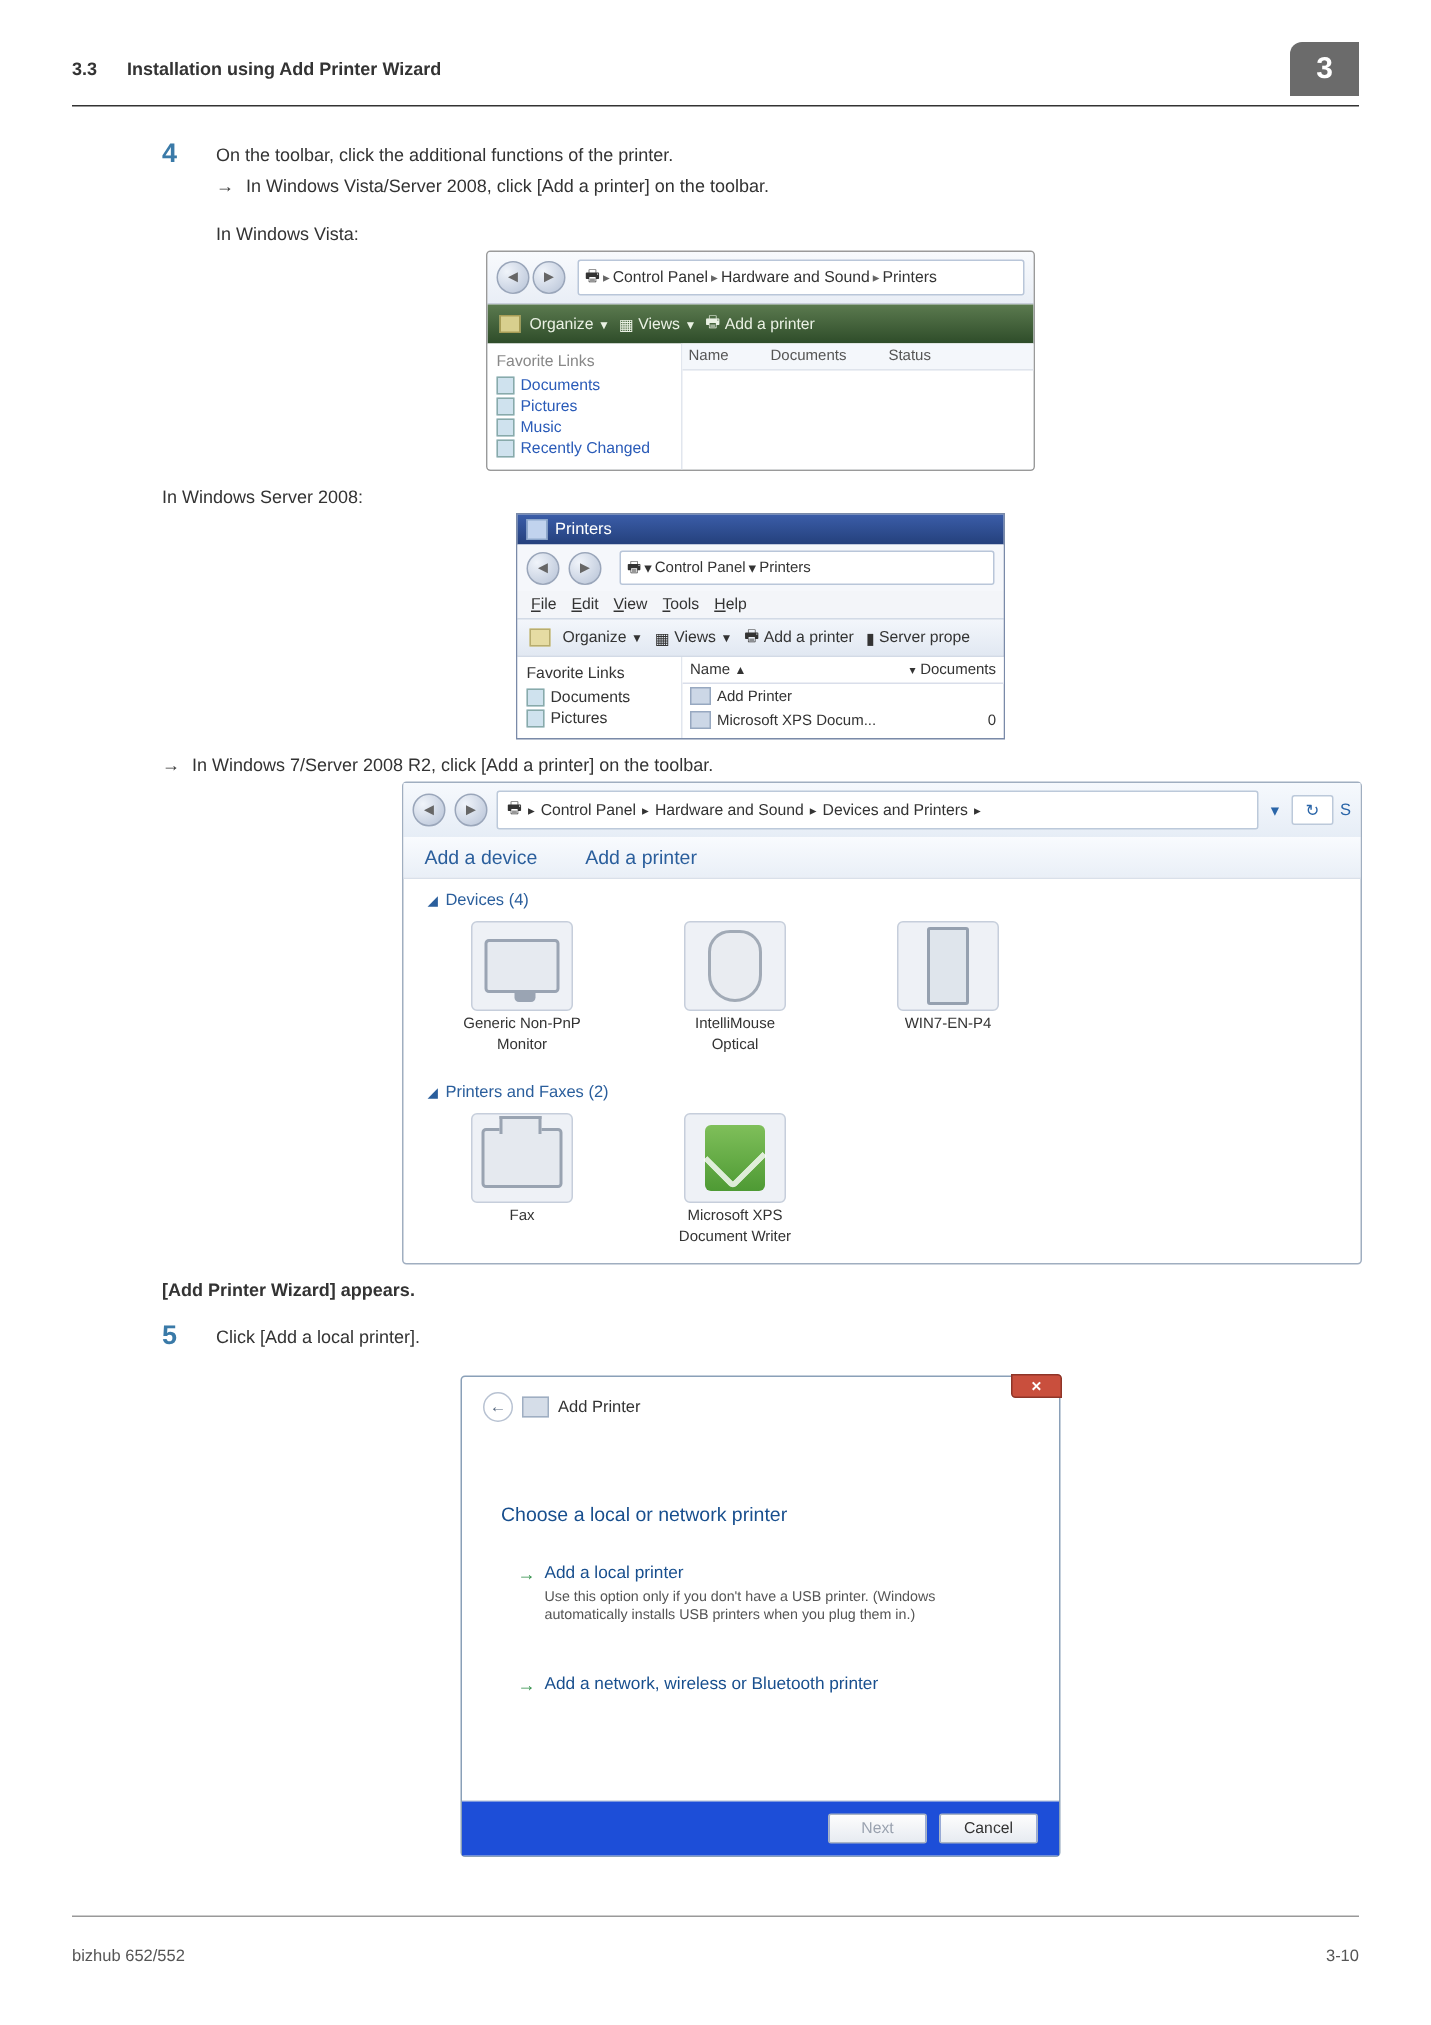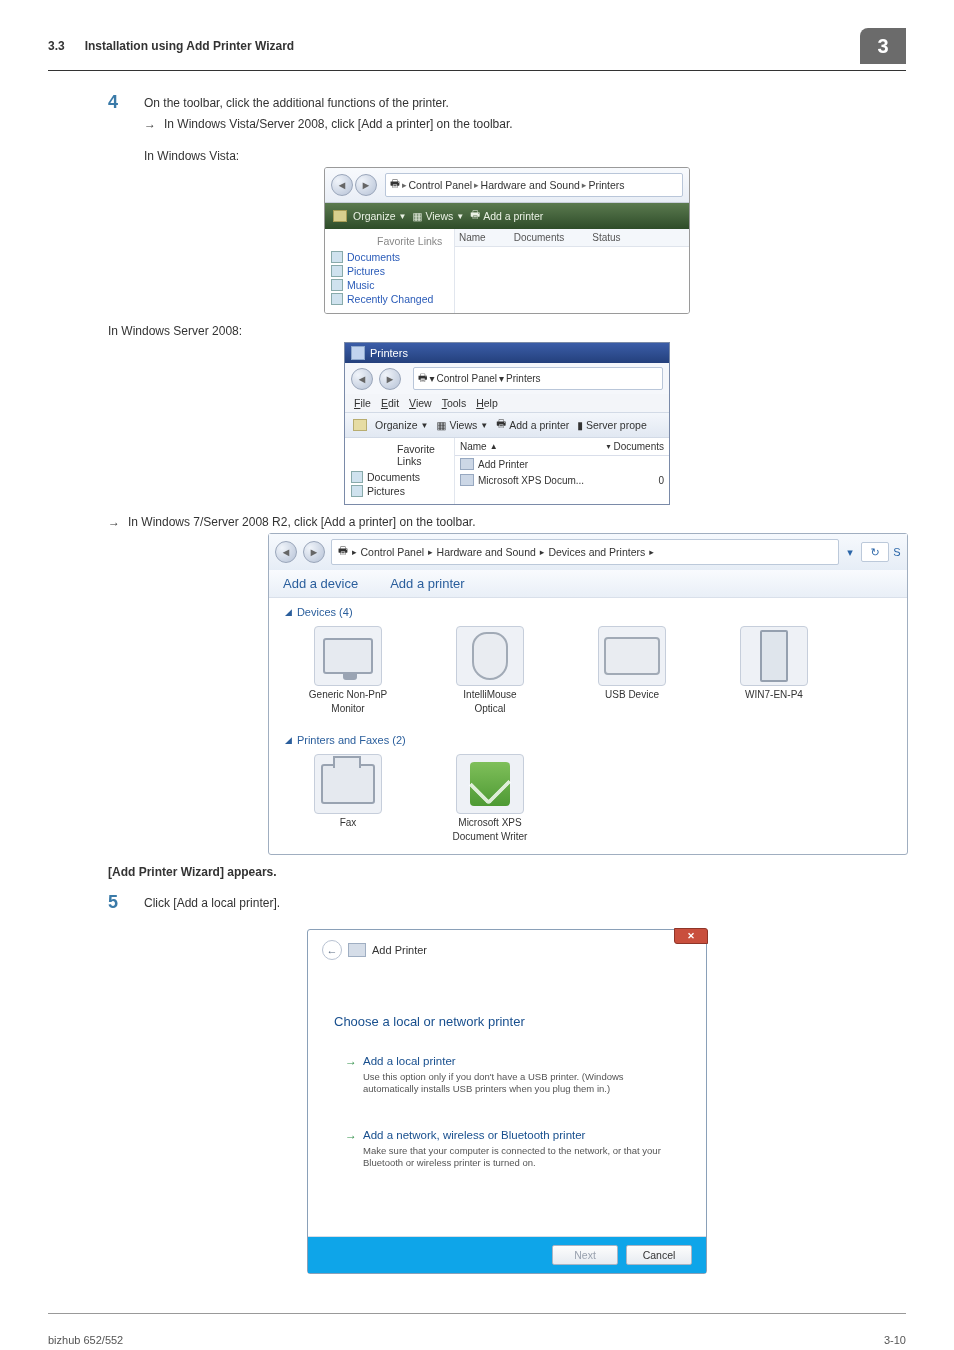--- a/index.html
+++ b/index.html
@@ -46,21 +46,21 @@
   }
   .vista-addr { display: flex; align-items: center; padding: 5px 6px; background: linear-gradient(#f8fafd,#e9eef6); border-bottom: 1px solid #c8ceda; }
   .nav-circle { width: 22px; height: 22px; border-radius: 50%; background: radial-gradient(circle at 30% 30%, #f0f4fa, #b6c2d6); border: 1px solid #9aa6ba; margin-right: 2px; display:flex; align-items:center; justify-content:center; font-size:11px; color:#666; }
   .crumb-box { flex:1; margin-left:6px; background:#fff; border:1px solid #b9c6d9; border-radius:2px; padding:2px 4px; display:flex; align-items:center; gap:2px; color:#333; }
   .crumb-box .sep { color:#666; font-size:9px; }
   .vista-toolbar { display:flex; align-items:center; gap:6px; padding:4px 8px; background: linear-gradient(#5b7a4f,#2e4c29); color:#eaf1e4; }
   .tb-item { display:flex; align-items:center; gap:3px; font-size:10.5px; }
   .tb-caret { font-size:8px; }
   .vista-body { display:flex; background:#fff; }
   .vista-left { width:130px; padding:6px 6px; border-right:1px solid #e1e6ee; }
-  .fav-hd { color:#888; font-size:10.5px; margin-bottom:4px;margin-left:46px; }
+  .fav-hd { color:#888; font-size:10.5px; margin-bottom:4px; }
   .fav-link { display:flex; align-items:center; gap:4px; color:#2a5bb8; font-size:10.5px; margin:2px 0; }
   .ico-sq { width:12px; height:12px; border:1px solid #8aa; background:#cfe2ee; display:inline-block; }
   .vista-right { flex:1; }
   .col-hdrs { display:flex; background:#f4f7fb; border-bottom:1px solid #dfe4ec; padding:3px 4px; gap:28px; color:#555; font-size:10px; }
   .vista-right-body { height:50px; }
 
   
   .s08-wnd { width: 326px; border:1px solid #7a8aa8; background:#eef2f8; font-size:10.5px; }
   .s08-title { background: linear-gradient(#3b5da8,#24407c); color:#fff; padding:3px 6px; display:flex; align-items:center; gap:5px; font-weight:normal; font-size:11px;}
   .s08-icon { width:14px; height:14px; background:#c1d3ee; border:1px solid #8ea8cc; }
@@ -102,21 +102,21 @@
   .wiz-close { position:absolute; top:-2px; right:-2px; width:34px; height:16px; background:#c94f3d; border:1px solid #8f3528; border-radius:0 3px 0 3px; color:#fff; display:flex; align-items:center; justify-content:center; font-size:9px; font-weight:bold; }
   .wiz-hdr { display:flex; align-items:center; gap:6px; padding:10px 14px 6px 14px; color:#333; font-size:11px; }
   .wiz-back { width:20px; height:20px; border-radius:50%; border:1px solid #b8c2d2; display:flex; align-items:center; justify-content:center; color:#5a6b82; font-size:11px; }
   .pr-ico { width:18px; height:14px; background:#d5dde8; border:1px solid #9faec2; }
   .wiz-body { padding: 8px 26px 16px 26px; margin-top: 40px; }
   .wiz-title { color:#184f8e; font-size:13px; margin-bottom:16px; }
   .wiz-option { border:1px solid transparent; padding:8px 10px; margin-bottom:14px; }
   .wiz-opt-hd { display:flex; align-items:center; gap:6px; color:#184f8e; font-size:11.5px; margin-bottom:3px; }
   .wiz-opt-hd .arrow-g { color:#2e8f47; font-size:12px; }
   .wiz-opt-desc { color:#555; font-size:9.5px; line-height:1.3; padding-left:18px; }
-  .wiz-foot { display:flex; justify-content:flex-end; gap:8px; padding:8px 14px; border-top:1px solid #d7dde6; background:#0ea5e9; }
+  .wiz-foot { display:flex; justify-content:flex-end; gap:8px; padding:8px 14px; border-top:1px solid #d7dde6; background:#1d4ed8; }
   .wiz-btn { min-width:66px; padding:3px 10px; border:1px solid #a9b4c4; background:linear-gradient(#fdfdfd,#e7ebf1); border-radius:2px; font-size:10.5px; text-align:center; color:#333; }
   .wiz-btn.disabled { color:#9aa2af; }
 
   .footer { position: absolute; bottom: 18px; left: 48px; right: 48px; display:flex; justify-content:space-between; border-top:1px solid #999; padding-top:20px; font-size:11px; color:#555; }
   .page-space { height:60px; }
 </style>
 </head>
 <body>
 
 <div class="header-row">
@@ -330,26 +330,20 @@
         </div>
         <div class="dev-card">
           <div class="dev-box">
               <div class="mouse-shape"></div>
             </div>
           <span>IntelliMouse</span>
             <span>Optical</span>
         </div>
         <div class="dev-card">
           <div class="dev-box">
-              <div class="tablet-shape"></div>
-            </div>
-          <span>USB Device</span>
-        </div>
-        <div class="dev-card">
-          <div class="dev-box">
               <div class="tower-shape"></div>
             </div>
           <span>WIN7-EN-P4</span>
         </div>
       </div>
       <div class="w7-section">
           <span style="font-size:9px;">◢</span>
           <span>Printers and Faxes (2)</span>
         </div>
       <div class="w7-grid">
@@ -392,21 +386,20 @@
               <span class="arrow-g">→</span>
               <span>Add a local printer</span>
             </div>
           <div class="wiz-opt-desc">Use this option only if you don't have a USB printer. (Windows automatically installs USB printers when you plug them in.)</div>
         </div>
         <div class="wiz-option">
           <div class="wiz-opt-hd">
               <span class="arrow-g">→</span>
               <span>Add a network, wireless or Bluetooth printer</span>
             </div>
-          <div class="wiz-opt-desc">Make sure that your computer is connected to the network, or that your Bluetooth or wireless printer is turned on.</div>
         </div>
         <div style="height:28px;"></div>
       </div>
       <div class="wiz-foot">
         <div class="wiz-btn disabled">Next</div>
         <div class="wiz-btn">Cancel</div>
       </div>
     </div>
   </div>
 

